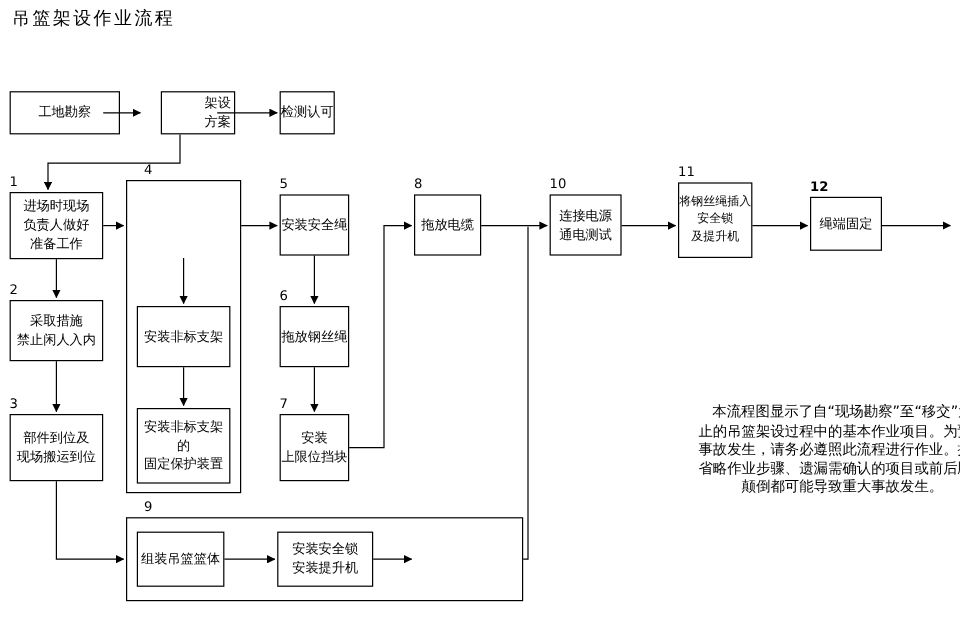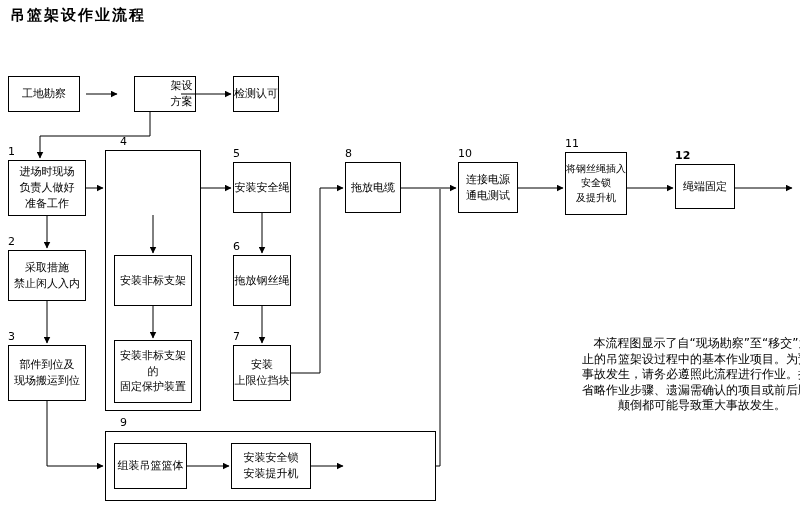--- a/index.html
+++ b/index.html
@@ -2,21 +2,21 @@
 <html><head>
 <meta charset="utf-8">
 <style>
   html,body { margin:0; padding:0; background:#fff; }
   .canvas {
     position:relative; width:800px; height:518px; background:#ffffff;
     font-family:"DejaVu Sans","Liberation Sans",sans-serif; color:#000; overflow:hidden;
   }
   .title {
     position:absolute; left:10px; top:6px;
-    font-size:15px; font-weight:bold; letter-spacing:2px;
+    font-size:15px; font-weight:normal; letter-spacing:2px;
   }
   .box {
     position:absolute; box-sizing:border-box;
     border:1px solid #000; background:#fff;
     display:flex; align-items:center; justify-content:center;
     text-align:center; font-size:11px; line-height:1.45;
   }
   .box .lbl { width:100%; white-space:pre-line; }
   .box.xs { font-size:10px; }
   .frame {
@@ -30,21 +30,21 @@
   }
   svg.connectors { position:absolute; left:0; top:0; pointer-events:none; }
 </style>
 </head>
 <body>
 
 <div class="canvas">
 
   <div class="title">吊篮架设作业流程</div>
 
-  <div class="box" style="left:8px;top:76px;width:72px;height:36px;">
+  <div class="box" style="left:8px;top:76px;width:92px;height:36px;">
     <span class="lbl">工地勘察</span>
   </div>
   <div class="box" style="left:134px;top:76px;width:62px;height:36px;padding-left:33px;">
     <span class="lbl">架设方案</span>
   </div>
   <div class="box" style="left:233px;top:76px;width:46px;height:36px;">
     <span class="lbl">检测认可</span>
   </div>
 
   <div class="num" style="left:8px;top:146px;">1</div>

